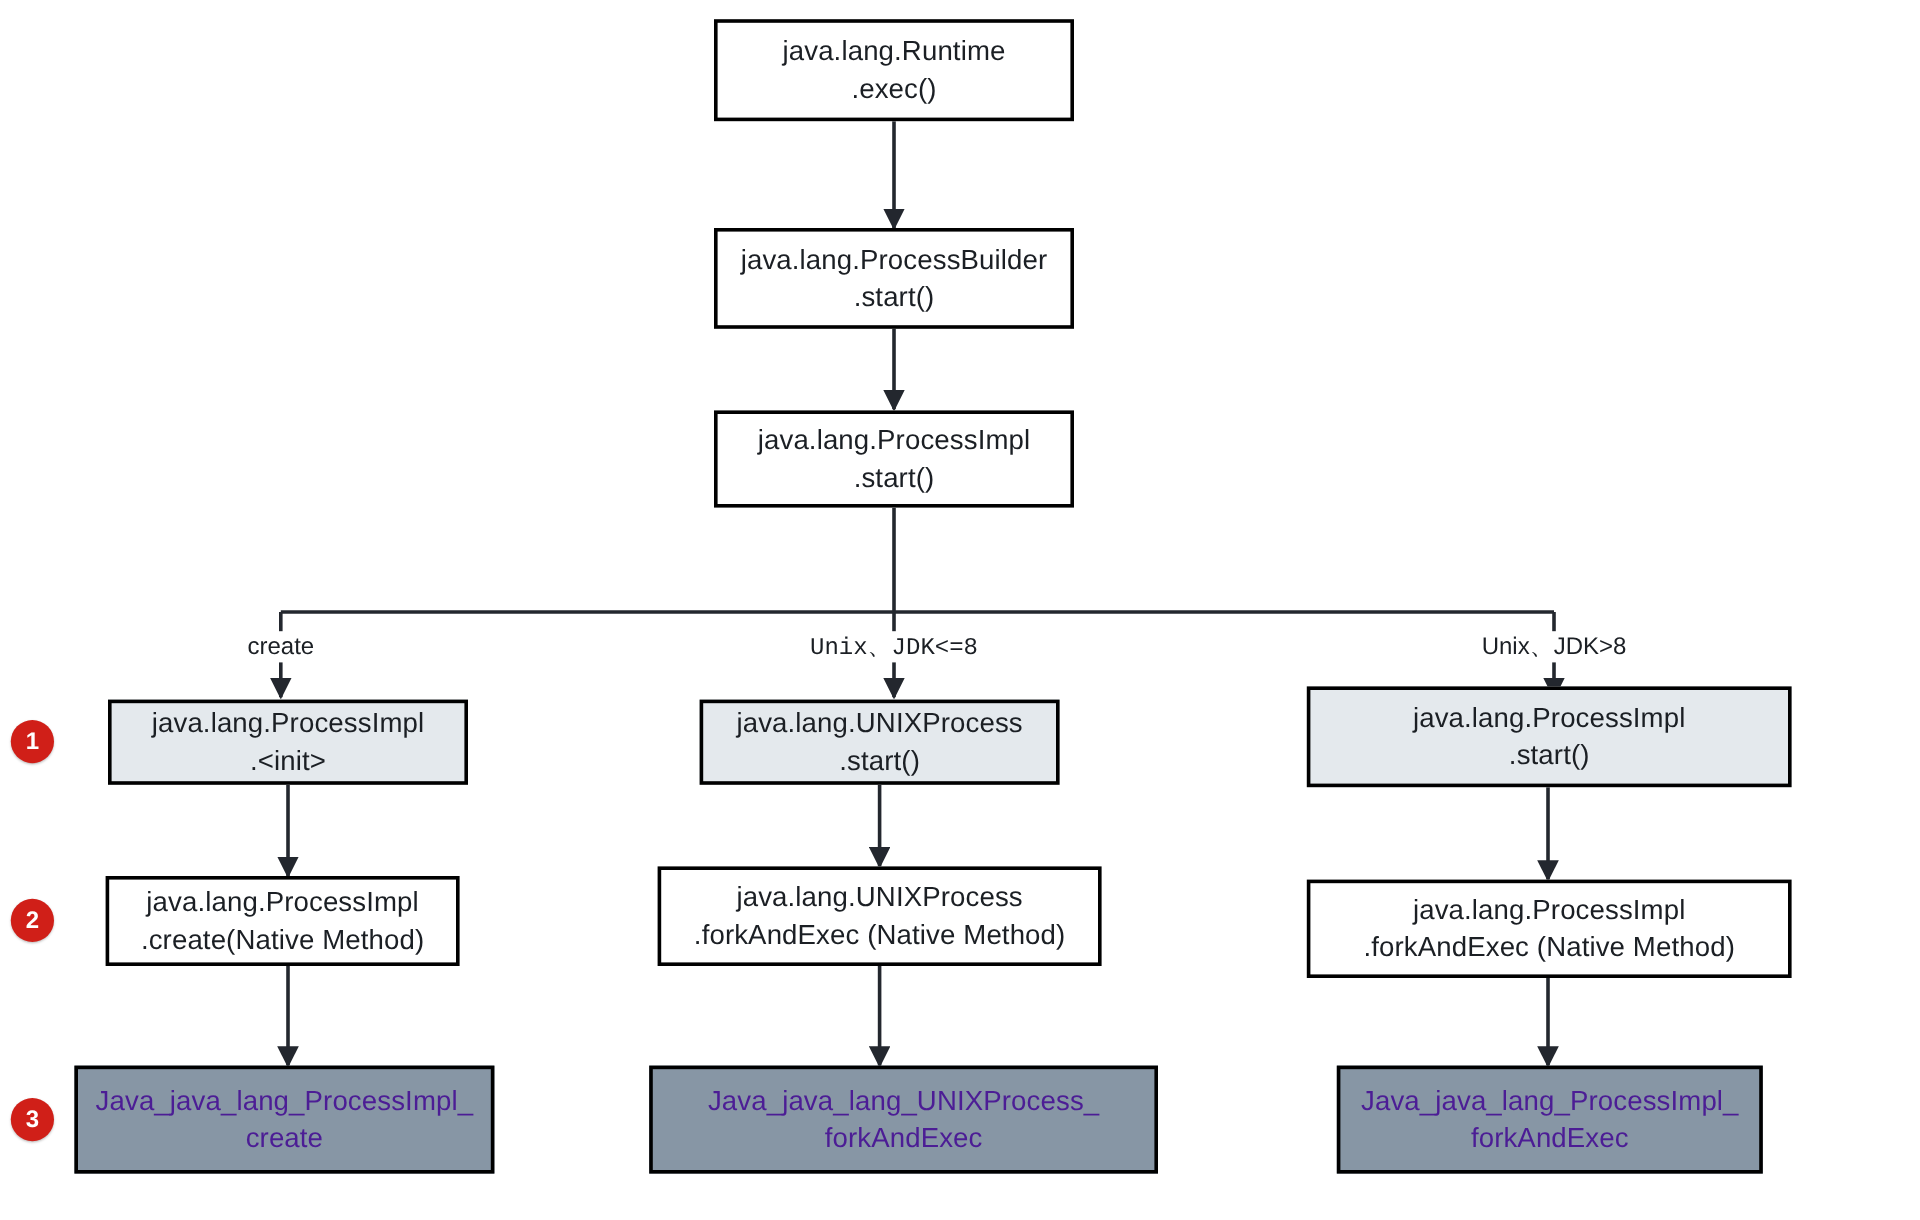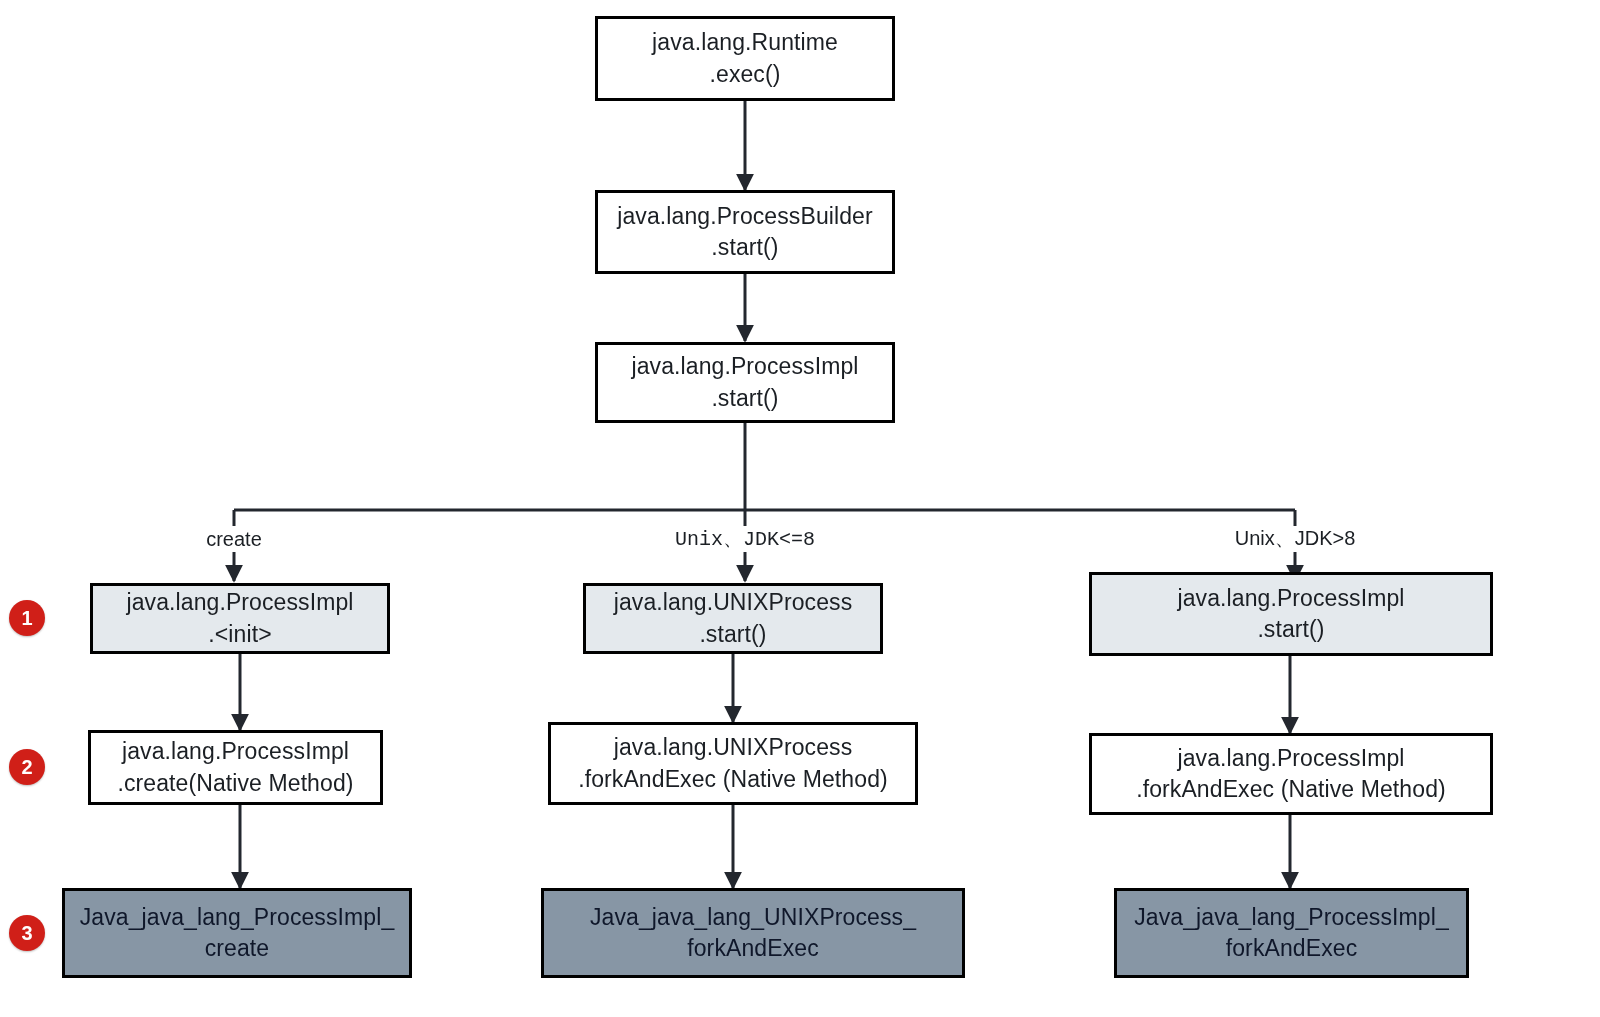--- a/index.html
+++ b/index.html
@@ -41,21 +41,21 @@
     padding: 4px 6px;
   }
   .node.plain {
     background: #ffffff;
   }
   .node.light {
     background: #e4e9ed;
   }
   .node.dark {
     background: #8796a5;
-    color: #0f172a;
+    color: #4c1d95;
   }
   .edge-label {
     position: absolute;
     font-size: 20px;
     color: #1b1f24;
     white-space: nowrap;
     text-align: center;
     transform: translateX(-50%);
   }
   .badge {

